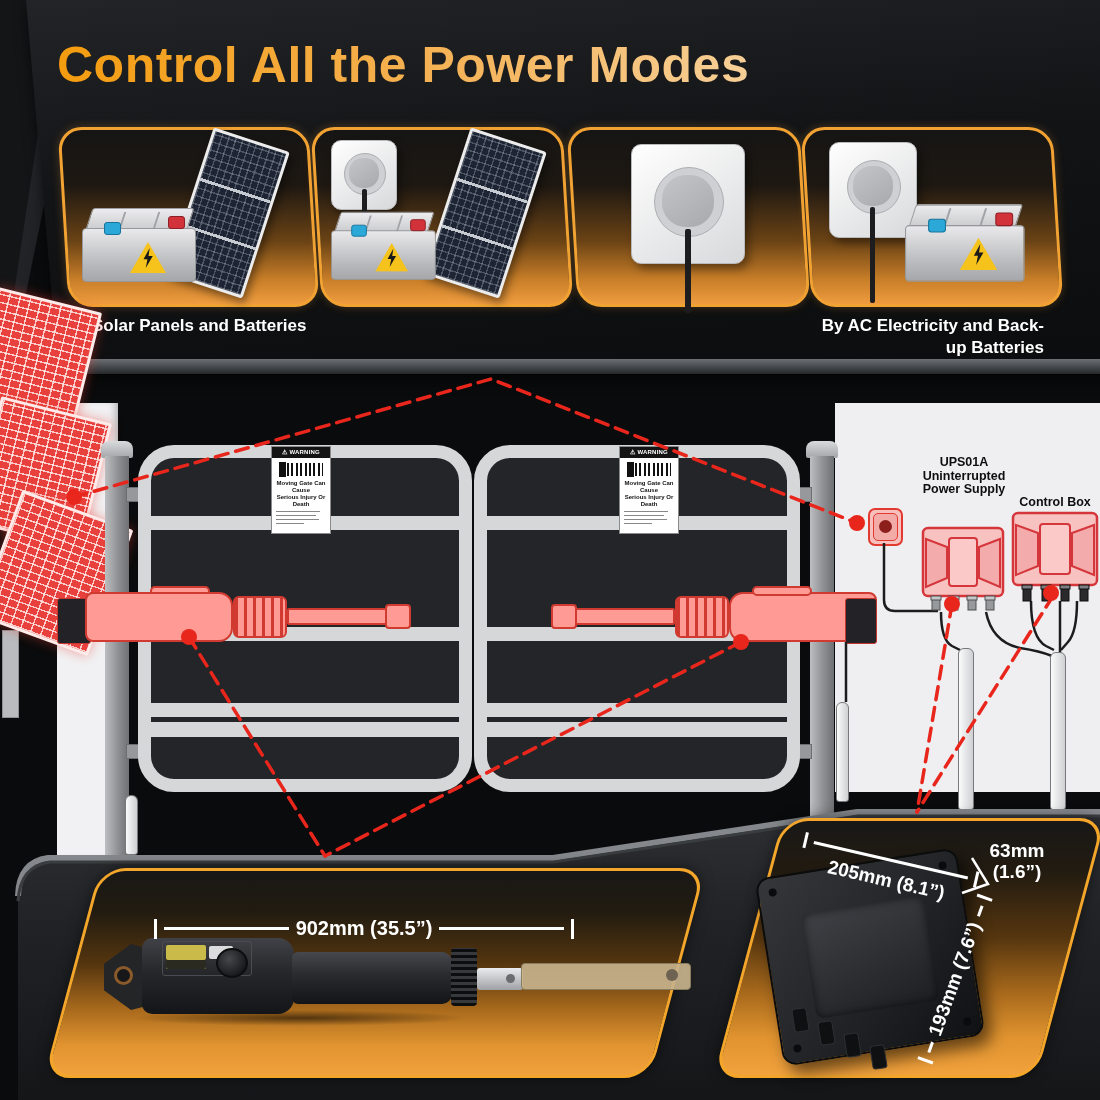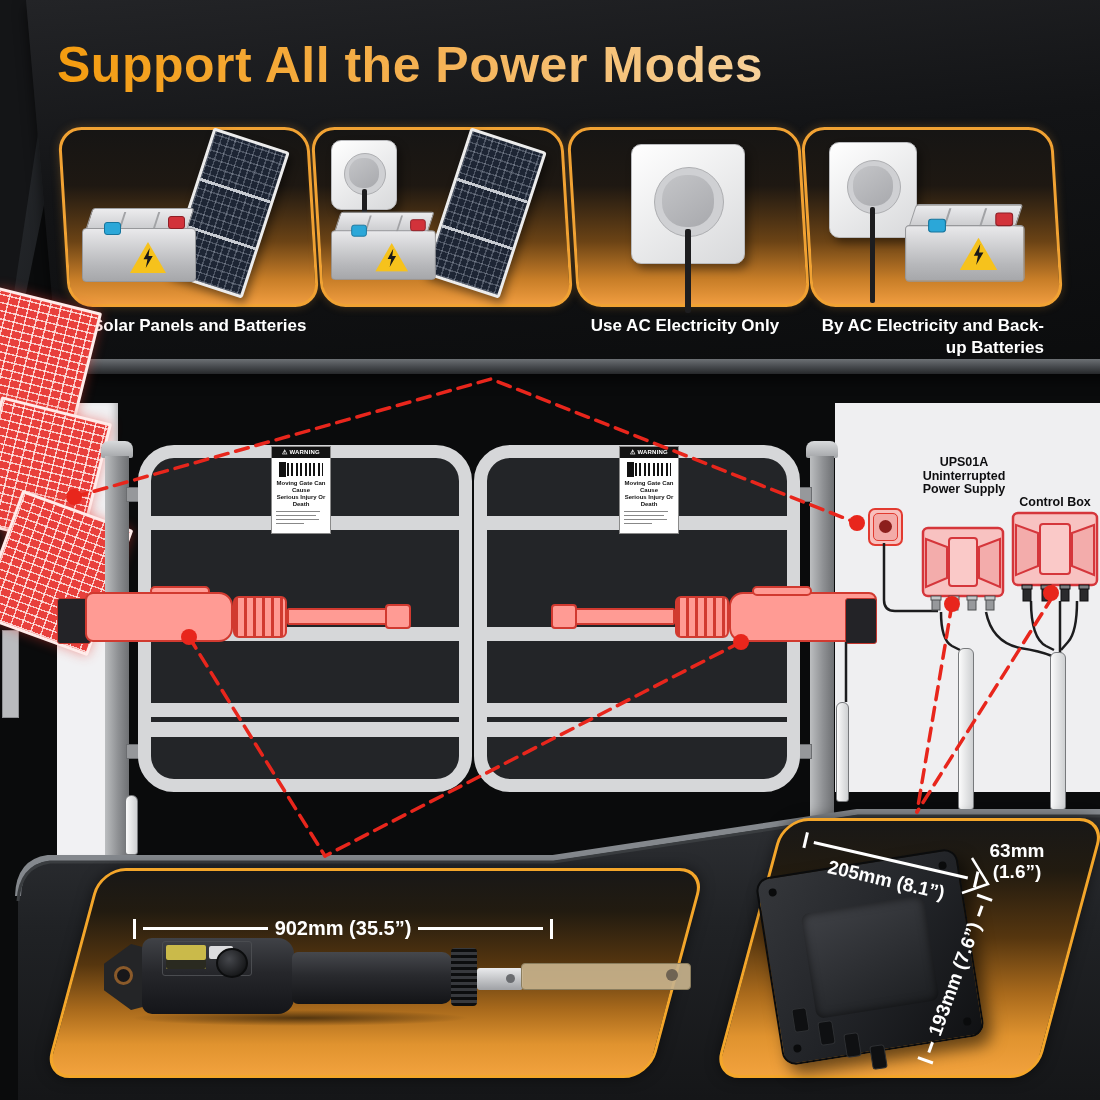--- a/index.html
+++ b/index.html
@@ -121,21 +121,21 @@
 
 <div id="stage">
 
   <div class="abs corner-decor"></div>
   <div class="abs corner-decor2"></div>
 
   <div class="abs top-panel">
     <div class="bevel"></div>
   </div>
 
-  <div class="abs title">Support All the Power Modes</div>
+  <div class="abs title">Control All the Power Modes</div>
 
   <div class="abs card" style="left:63px;width:245px;">
     <div class="ill">
       <span class="sp-leg" style="left:160px;top:90px;"></span>
       <div class="sp" style="left:122px;top:6px;"></div>
       <div class="bat" style="left:16px;top:76px;">
         <div class="cells">
             <i style="left:32px"></i>
             <i style="left:66px"></i>
           </div>
@@ -193,21 +193,20 @@
         <div class="body"></div>
         <span class="t-blue" style="left:22px;top:16px;"></span>
         <span class="t-red" style="left:86px;top:10px;"></span>
         <span class="tri" style="left:52px;top:34px;"></span>
         <span class="bolt" style="left:63px;top:40px;"></span>
       </div>
     </div>
   </div>
 
   <div class="abs caption" style="left:56px;width:260px;">By Solar Panels and Batteries</div>
-  <div class="abs caption" style="left:565px;width:240px;">Use AC Electricity Only</div>
   <div class="abs caption" style="left:814px;width:230px;text-align:right;">By AC Electricity and Back-up Batteries</div>
 
   <div class="abs wall" style="left:57px;top:403px;width:61px;height:454px;box-shadow:inset -7px 0 9px -5px rgba(0,0,0,.3);"></div>
   <div class="abs wall" style="left:835px;top:403px;width:265px;height:389px;background:#EFEFF1;"></div>
 
   <div class="abs" style="left:2px;top:630px;width:15px;height:86px;background:#b9bbbe;border:1px solid #8e9093;"></div>
   <div class="abs redpanel" style="left:-20px;top:298px;width:102px;height:124px;transform:rotate(14deg);"></div>
   <div class="abs redpanel" style="left:-16px;top:408px;width:108px;height:124px;transform:rotate(14deg);"></div>
   <div class="abs redpanel" style="left:-4px;top:506px;width:112px;height:128px;transform:rotate(20deg);"></div>
 
@@ -358,21 +357,21 @@
   <div class="abs" style="left:166px;top:945px;width:40px;height:24px;background:#caba4a;border-radius:2px;box-shadow:inset 0 -9px 0 #2a2a20, inset 0 -12px 0 #caba4a;"></div>
   <div class="abs" style="left:209px;top:946px;width:24px;height:13px;background:#dcdcde;border-radius:2px;"></div>
   <div class="abs" style="left:216px;top:948px;width:28px;height:26px;border-radius:50%;background:radial-gradient(circle at 40% 35%,#45474c,#17181a 75%);border:2px solid #0c0d0e;"></div>
   <div class="abs" style="left:292px;top:952px;width:160px;height:52px;border-radius:6px 10px 10px 6px;background:linear-gradient(180deg,#46484d 0%,#292a2e 45%,#131417 100%);"></div>
   <div class="abs" style="left:451px;top:948px;width:26px;height:58px;border-radius:4px;background:repeating-linear-gradient(0deg,#0c0d0e 0 3px,#37393d 3px 6px);"></div>
   <div class="abs" style="left:477px;top:968px;width:46px;height:22px;border-radius:3px;background:linear-gradient(180deg,#eaebed,#9fa1a5);"></div>
   <div class="abs" style="left:506px;top:974px;width:9px;height:9px;border-radius:50%;background:#6a6c70;"></div>
   <div class="abs" style="left:521px;top:963px;width:168px;height:25px;border-radius:4px;background:rgba(199,178,140,.92);border:1px solid #8a7d5e;"></div>
   <div class="abs" style="left:666px;top:969px;width:12px;height:12px;border-radius:50%;background:#6e6353;"></div>
 
-  <div class="abs dim" style="left:100px;top:917px;width:420px;padding-left:33px;">
+  <div class="abs dim" style="left:121px;top:917px;width:420px;padding-left:33px;">
     <span class="tick"></span>
       <span class="ln"></span>
     <span class="tx">902mm (35.5”)</span>
     <span class="ln"></span>
       <span class="tick"></span>
   </div>
 
   <div class="abs cbx" style="left:768px;top:862px;width:200px;height:186px;transform:rotate(-9deg);">
     <div class="inner"></div>
     <span class="screw" style="left:10px;top:10px;"></span>

